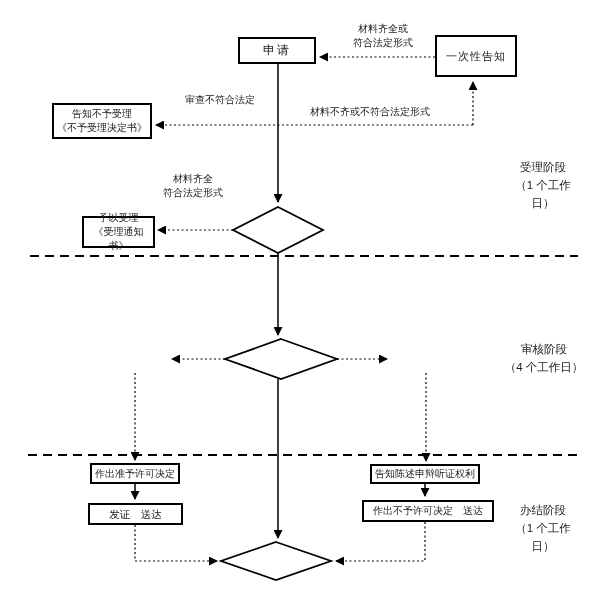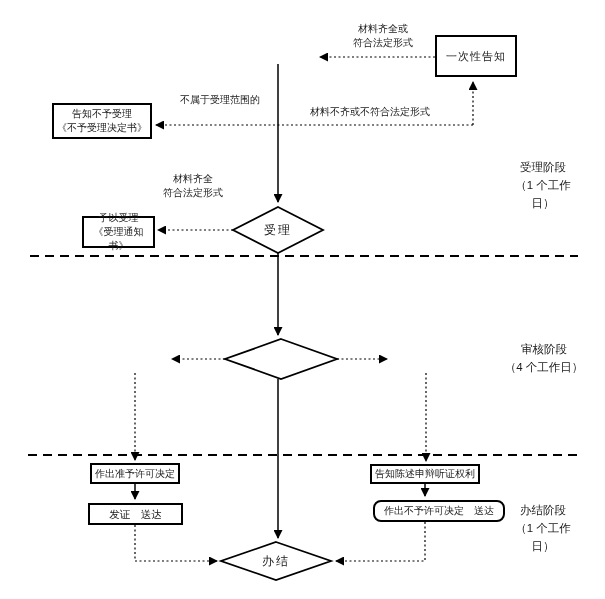--- a/index.html
+++ b/index.html
@@ -58,46 +58,45 @@
     <path d="M425,522 L425,561 L336,561" stroke="#000" stroke-width="1.2" stroke-dasharray="2,2.5" fill="none" marker-end="url(#ah)"></path>
 
     <path d="M30,256 L578,256" stroke="#000" stroke-width="1.8" stroke-dasharray="9,6" fill="none"></path>
     <path d="M28,455 L578,455" stroke="#000" stroke-width="1.8" stroke-dasharray="9,6" fill="none"></path>
 
     <polygon points="278,207 323,230 278,253 233,230" fill="#fff" stroke="#000" stroke-width="1.8"></polygon>
     <polygon points="281,339 337,359 281,379 225,359" fill="#fff" stroke="#000" stroke-width="1.8"></polygon>
     <polygon points="276,542 331,561 276,580 221,561" fill="#fff" stroke="#000" stroke-width="1.8"></polygon>
   </svg>
 
+  <div class="box f12" style="left:238px; top:37px; width:78px; height:27px;">申请</div>
 
   <div class="box" style="left:435px; top:35px; width:82px; height:42px; font-size:11px; letter-spacing:1px;">一次性告知</div>
 
   <div class="box" style="left:52px; top:103px; width:100px; height:36px;">告知不予受理
 《不予受理决定书》</div>
 
   <div class="box" style="left:82px; top:216px; width:73px; height:32px;">予以受理
 《受理通知书》</div>
 
 
 
   <div class="box" style="left:88px; top:503px; width:95px; height:22px; font-size:10.5px;">发证　送达</div>
 
   <div class="box" style="left:90px; top:463px; width:90px; height:21px;">作出准予许可决定</div>
 
   <div class="box" style="left:370px; top:464px; width:110px; height:20px;">告知陈述申辩听证权利</div>
 
-  <div class="box" style="left:373px; top:500px; width:132px; height:22px;border-radius:8px;">作出不予许可决定　送达</div>
+  <div class="box" style="left:362px; top:500px; width:132px; height:22px;">作出不予许可决定　送达</div>
 
-  <div class="dlabel" style="left:238px; top:220px; width:80px; height:20px;">受理</div>
-  <div class="dlabel" style="left:236px; top:551px; width:80px; height:20px;">办结</div>
 
   <div class="lbl" style="left:336px; top:22px; width:94px;">材料齐全或
 符合法定形式</div>
 
-  <div class="lbl" style="left:170px; top:93px; width:100px;">不属于受理范围的</div>
+  <div class="lbl" style="left:170px; top:93px; width:100px;">审查不符合法定</div>
 
   <div class="lbl" style="left:305px; top:105px; width:130px;">材料不齐或不符合法定形式</div>
 
   <div class="lbl" style="left:148px; top:172px; width:90px;">材料齐全
 符合法定形式</div>
 
   <div class="stage" style="left:503px; top:158px; width:80px;">受理阶段
 （1 个工作
 日）</div>
 

